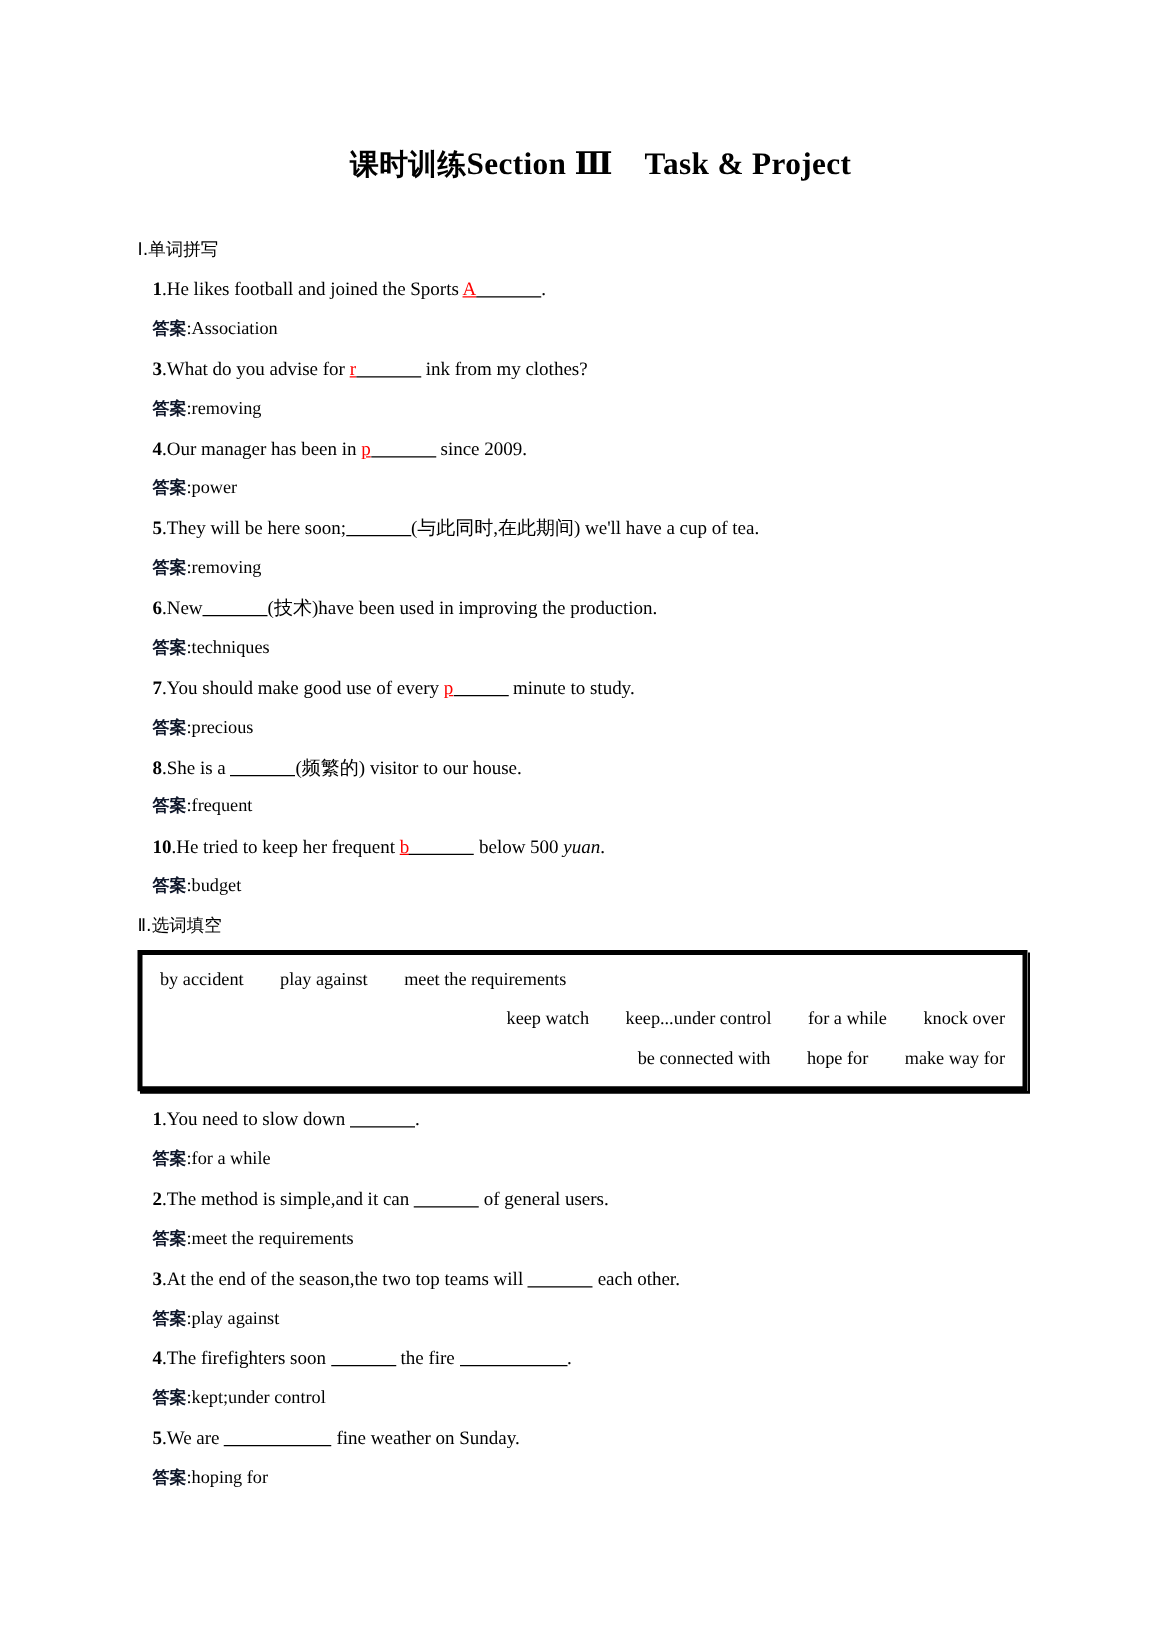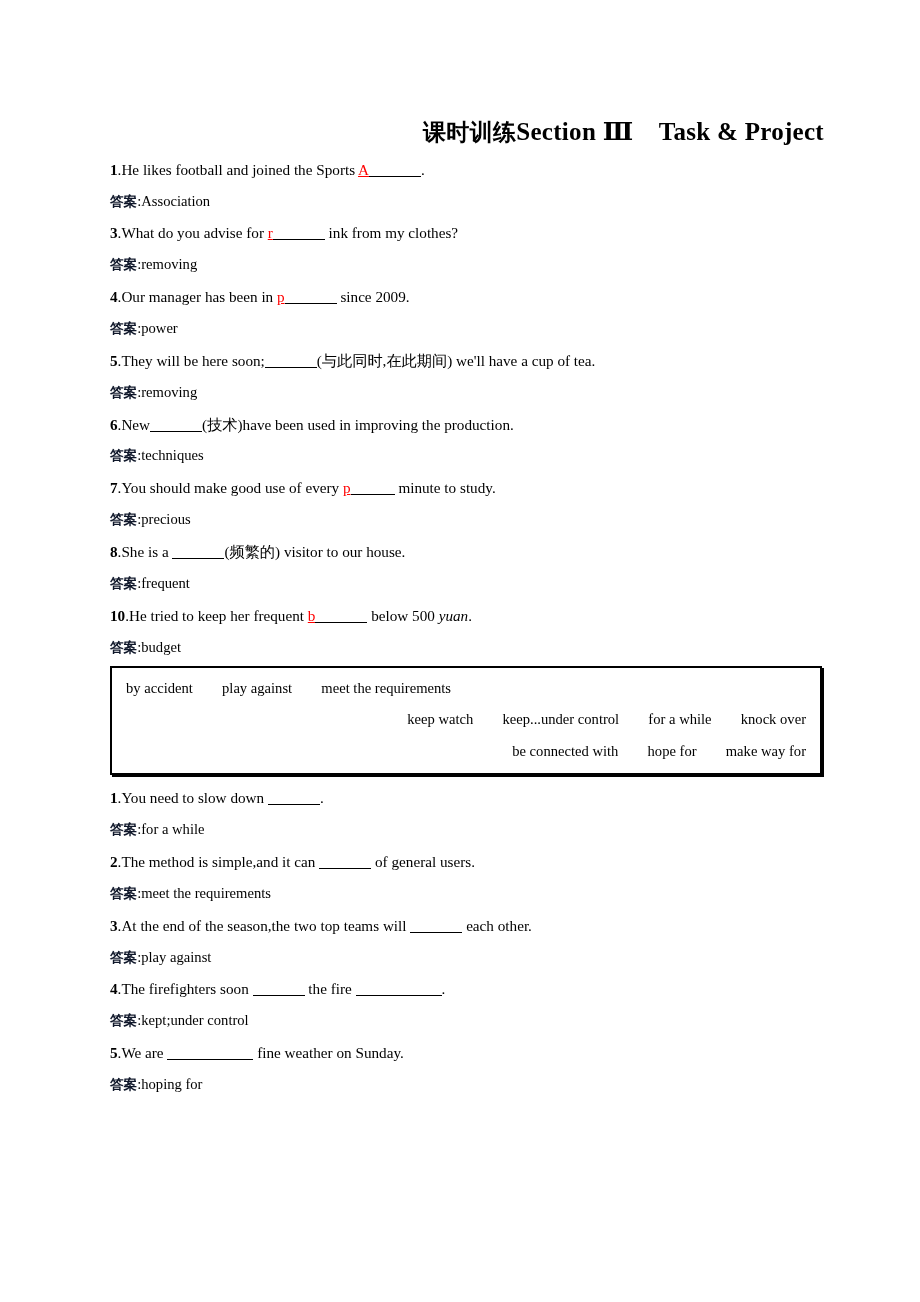--- a/index.html
+++ b/index.html
@@ -22,21 +22,21 @@
   }
 
   
   .doc-title {
     margin: 0;
     padding-top: 118px;
     font-family: "Liberation Serif", "DejaVu Serif", serif;
     font-weight: bold;
     font-size: 25px;
     letter-spacing: 0.3px;
-    text-align: right;
+    text-align: center;
     padding-left: 27px;
     white-space: pre;
     line-height: 1.15;
   }
   .doc-title .cn {
     font-family: "DejaVu Sans", "Liberation Sans", sans-serif;
     font-weight: bold;
     font-size: 23px;
   }
 
@@ -47,21 +47,21 @@
     font-weight: normal;
     color: #000;
     margin: 0;
     padding: 0;
     line-height: 1.25;
   }
   .sec1-head { margin-top: 45px; }
   .sec2-head { margin-top: 14px; }
 
   
-  .qa-block { margin: 0; }
+  .qa-block { margin: 12px; }
   .q-line {
     font-size: 15.2px;
     line-height: 1.3;
     margin-top: 13px;
     white-space: normal;
   }
   .q-num { font-weight: bold; }
   .a-line {
     font-size: 14.6px;
     line-height: 1.3;
@@ -88,40 +88,41 @@
   }
   .blank.b-sm  { width: 44px; }
   .blank.b-md  { width: 52px; }
   .blank.b-lg  { width: 62px; }
   .blank.b-xl  { width: 86px; }
   .ital { font-style: italic; }
 
   
   .wordbank {
     margin-top: 9px;
-    border: 2px solid #000000;
+    border: 4px solid #000000;
     box-shadow: 2px 2px 0 0 #000000;
     padding: 9px 14px 11px 14px;
     box-sizing: border-box;
     width: 712px;
   }
   .wb-row {
     font-size: 14.6px;
     line-height: 1.55;
     white-space: pre;
   }
   .wb-row + .wb-row { margin-top: 9px; text-align: right; }
 </style>
 </head>
 <body>
 
 <div class="page">
 
   <h1 class="doc-title"><span class="cn">课时训练</span><span>Section Ⅲ　Task &amp; Project</span></h1>
 
+  <div class="section-head sec1-head">Ⅰ.单词拼写</div>
   <div id="sec1-items">
       <div class="qa-block">
         <div class="q-line"><span class="q-num">1</span><span>.He likes football and joined the Sports </span><span class="hint">A</span><span class="blank b-md"></span><span>.</span></div>
         <div class="a-line"><span class="a-label">答案</span><span class="a-text">:</span><span class="a-text">Association</span></div>
       </div>
       <div class="qa-block">
         <div class="q-line"><span class="q-num">3</span><span>.What do you advise for </span><span class="hint">r</span><span class="blank b-md"></span><span> ink from my clothes?</span></div>
         <div class="a-line"><span class="a-label">答案</span><span class="a-text">:</span><span class="a-text">removing</span></div>
       </div>
       <div class="qa-block">
@@ -143,20 +144,21 @@
       <div class="qa-block">
         <div class="q-line"><span class="q-num">8</span><span>.She is a </span><span class="blank b-md"></span><span>(频繁的) visitor to our house.</span></div>
         <div class="a-line"><span class="a-label">答案</span><span class="a-text">:</span><span class="a-text">frequent</span></div>
       </div>
       <div class="qa-block">
         <div class="q-line"><span class="q-num">10</span><span>.He tried to keep her frequent </span><span class="hint">b</span><span class="blank b-md"></span><span> below 500 </span><span class="ital">yuan</span><span>.</span></div>
         <div class="a-line"><span class="a-label">答案</span><span class="a-text">:</span><span class="a-text">budget</span></div>
       </div>
     </div>
 
+  <div class="section-head sec2-head">Ⅱ.选词填空</div>
   <div class="wordbank" id="wordbank">
       <div class="wb-row">by accident　　play against　　meet the requirements</div>
       <div class="wb-row">keep watch　　keep...under control　　for a while　　knock over</div>
       <div class="wb-row">be connected with　　hope for　　make way for</div>
     </div>
   <div id="sec2-items">
       <div class="qa-block">
         <div class="q-line"><span class="q-num">1</span><span>.You need to slow down </span><span class="blank b-md"></span><span>.</span></div>
         <div class="a-line"><span class="a-label">答案</span><span class="a-text">:</span><span class="a-text">for a while</span></div>
       </div>

